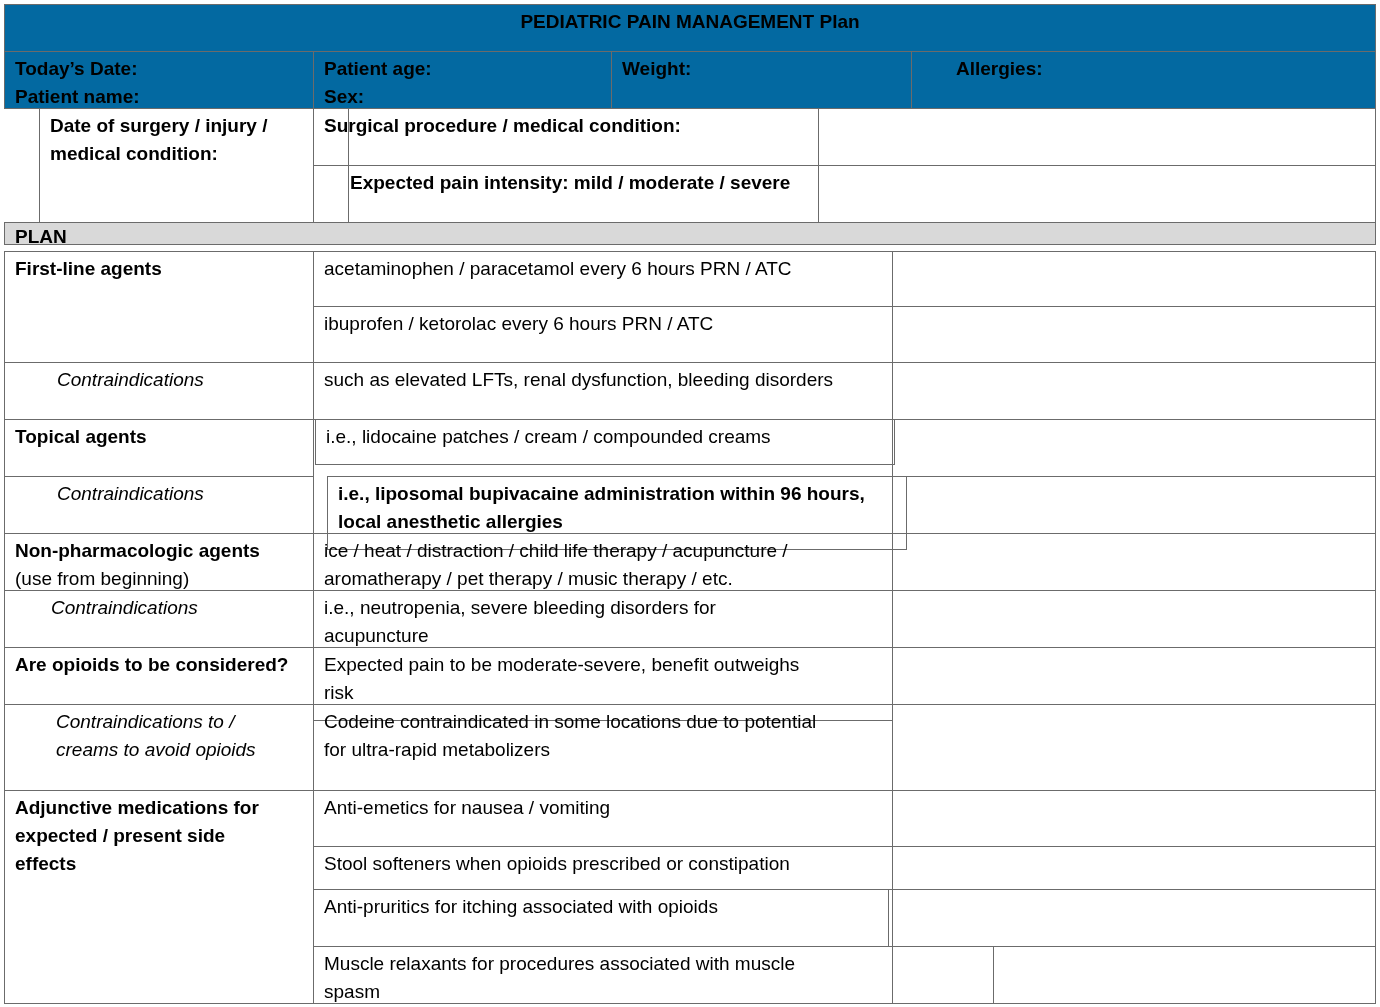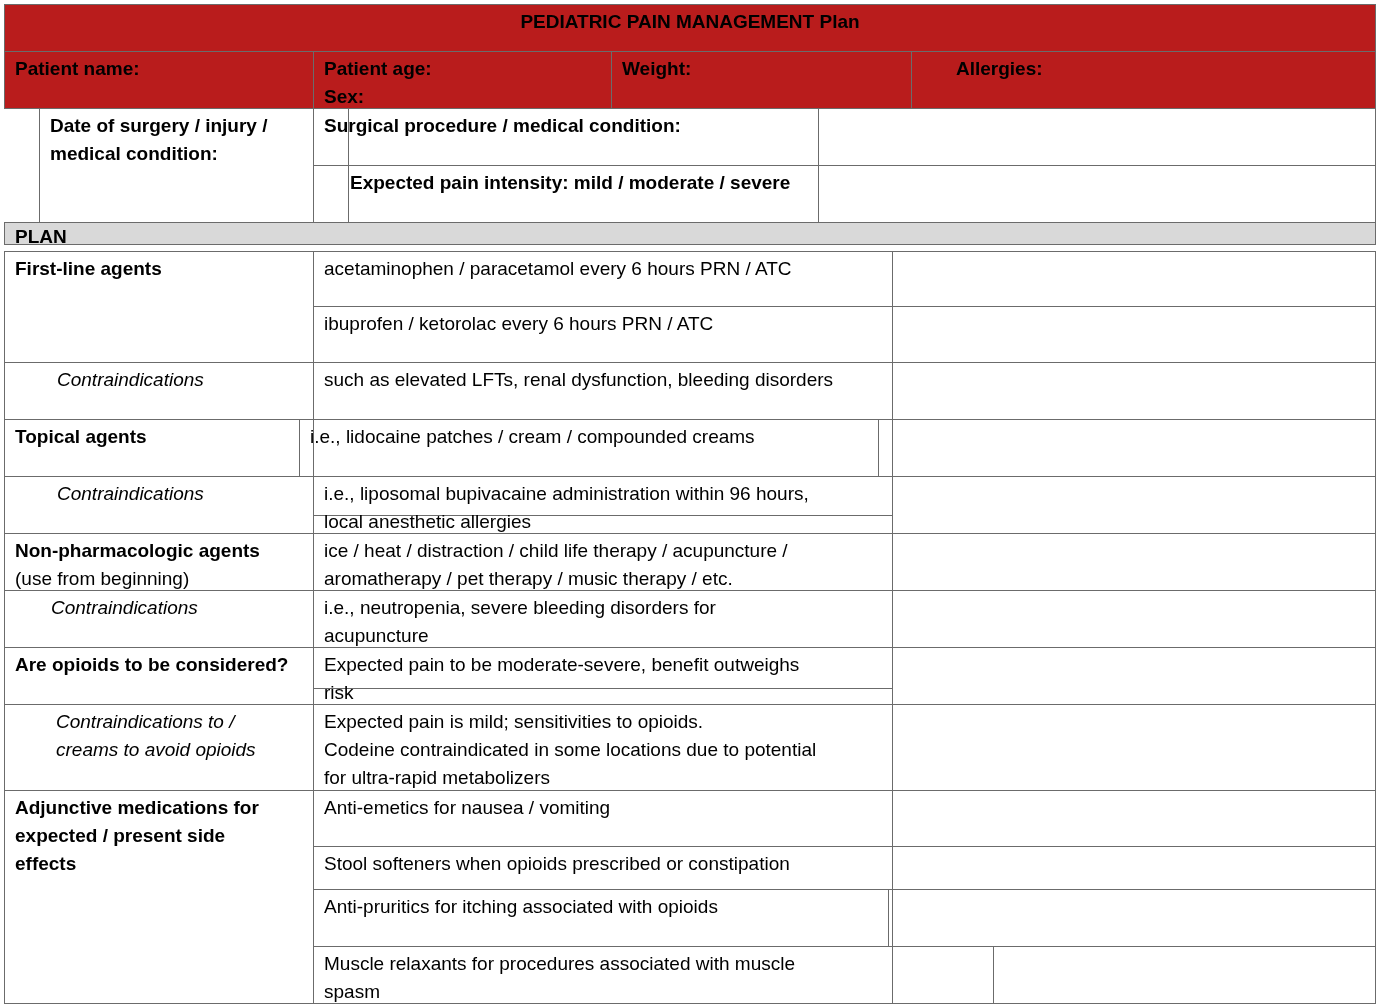--- a/index.html
+++ b/index.html
@@ -1,34 +1,35 @@
 <!DOCTYPE html>
 <html><head>
 <meta charset="utf-8">
 <style>
   html, body { margin: 0; padding: 0; background: #ffffff; }
   body { width: 1380px; height: 1007px; position: relative; overflow: hidden;
          font-family: "Liberation Sans", sans-serif; font-size: 19px; color: #000; }
   .cell { position: absolute; box-sizing: border-box; border: 1px solid #6b6b6b;
           padding: 3px 10px 0 10px; line-height: 28px; }
-  .hdr { background: #b91c1c; }
+  .hdr { background: #0369a1; }
   .plan { background: #d9d9d9; }
   .b { font-weight: bold; }
   .it { font-style: italic; }
   .center { text-align: center; }
   .line { display: block; }
 </style>
 </head>
 <body>
 
 <div class="cell hdr b center" style="left:4px;top:4px;width:1372px;height:48px;">
   <span>PEDIATRIC PAIN MANAGEMENT Plan</span>
 </div>
 
 <div class="cell hdr b" style="left:4px;top:51px;width:310px;height:58px;">
+  <span class="line">Today’s Date:</span>
   <span class="line">Patient name:</span>
 </div>
 <div class="cell hdr b" style="left:313px;top:51px;width:299px;height:58px;">
   <span class="line">Patient age:</span>
   <span class="line">Sex:</span>
 </div>
 <div class="cell hdr b" style="left:611px;top:51px;width:301px;height:58px;">
   <span class="line">Weight:</span>
 </div>
 <div class="cell hdr b" style="left:911px;top:51px;width:465px;height:58px;padding-left:44px;">
@@ -72,29 +73,29 @@
   <span>Contraindications</span>
 </div>
 <div class="cell" style="left:313px;top:362px;width:580px;height:58px;">
   <span>such as elevated LFTs, renal dysfunction, bleeding disorders</span>
 </div>
 <div class="cell" style="left:892px;top:362px;width:484px;height:58px;"></div>
 
 <div class="cell b" style="left:4px;top:419px;width:310px;height:58px;">
   <span>Topical agents</span>
 </div>
-<div class="cell" style="left:299px;top:419px;width:580px;height:58px;">
+<div class="cell" style="left:315px;top:419px;width:580px;height:46px;">
   <span>i.e., lidocaine patches / cream / compounded creams</span>
 </div>
 <div class="cell" style="left:892px;top:419px;width:484px;height:58px;"></div>
 
 <div class="cell it" style="left:4px;top:476px;width:310px;height:58px;padding-left:52px;">
   <span>Contraindications</span>
 </div>
-<div class="cell" style="left:313px;top:476px;width:580px;height:40px;">
+<div class="cell" style="left:327px;top:476px;width:580px;height:74px;font-weight:bold;">
   <span class="line">i.e., liposomal bupivacaine administration within 96 hours,</span>
   <span class="line">local anesthetic allergies</span>
 </div>
 <div class="cell" style="left:892px;top:476px;width:484px;height:58px;"></div>
 
 <div class="cell" style="left:4px;top:533px;width:310px;height:58px;">
   <span class="line b">Non-pharmacologic agents</span>
   <span class="line">(use from beginning)</span>
 </div>
 <div class="cell" style="left:313px;top:533px;width:580px;height:58px;">
@@ -108,32 +109,31 @@
 </div>
 <div class="cell" style="left:313px;top:590px;width:580px;height:58px;">
   <span class="line">i.e., neutropenia, severe bleeding disorders for</span>
   <span class="line">acupuncture</span>
 </div>
 <div class="cell" style="left:892px;top:590px;width:484px;height:58px;"></div>
 
 <div class="cell b" style="left:4px;top:647px;width:310px;height:58px;">
   <span>Are opioids to be considered?</span>
 </div>
-<div class="cell" style="left:313px;top:647px;width:580px;height:42px;">
+<div class="cell" style="left:313px;top:647px;width:580px;height:74px;">
   <span class="line">Expected pain to be moderate-severe, benefit outweighs</span>
   <span class="line">risk</span>
 </div>
 <div class="cell" style="left:892px;top:647px;width:484px;height:58px;"></div>
 
 <div class="cell it" style="left:4px;top:704px;width:310px;height:87px;padding-left:51px;">
   <span class="line">Contraindications to /</span>
   <span class="line">creams to avoid opioids</span>
 </div>
 <div class="cell" style="left:313px;top:704px;width:580px;height:87px;">
-  <span class="line">Expected pain is mild; sensitivities to opioids.</span>
   <span class="line">Codeine contraindicated in some locations due to potential</span>
   <span class="line">for ultra-rapid metabolizers</span>
 </div>
 <div class="cell" style="left:892px;top:704px;width:484px;height:87px;"></div>
 
 <div class="cell b" style="left:4px;top:790px;width:310px;height:214px;">
   <span class="line">Adjunctive medications for</span>
   <span class="line">expected / present side</span>
   <span class="line">effects</span>
 </div>

